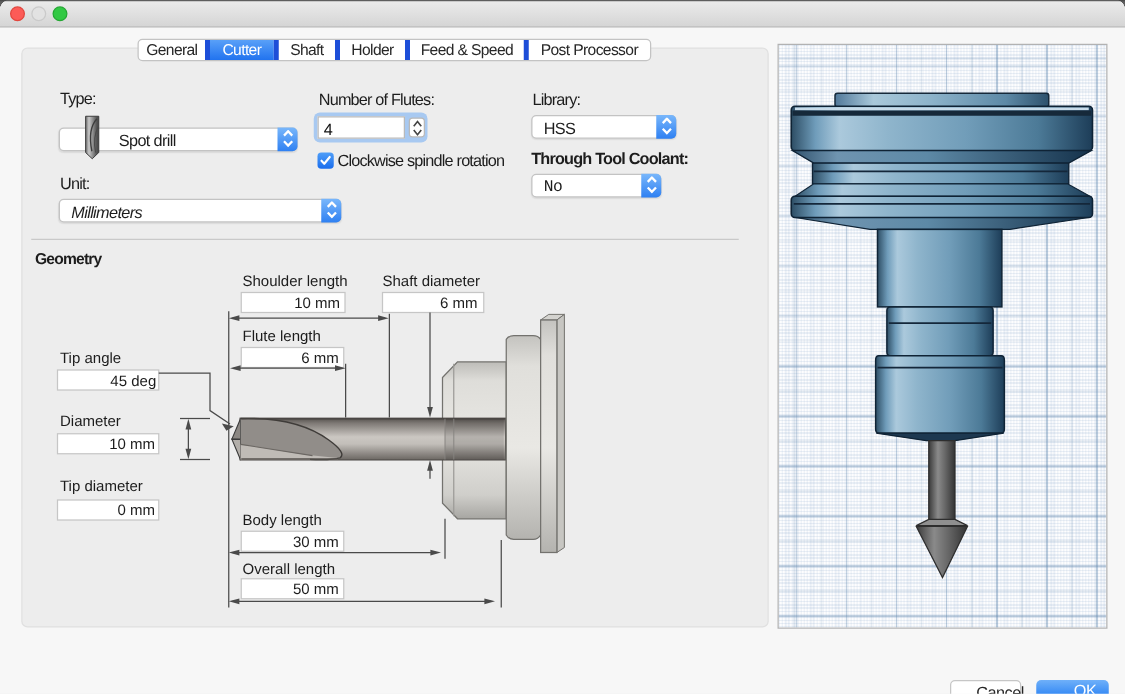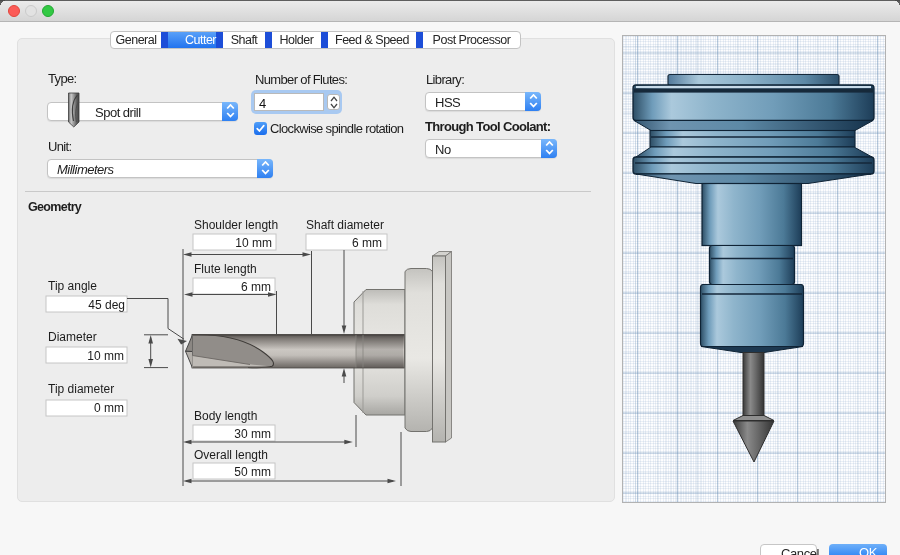--- a/index.html
+++ b/index.html
@@ -13,23 +13,23 @@
   .light { position:absolute; top:4px; width:12px; height:12px; border-radius:50%; }
   #title { position:absolute; top:3px; left:0; width:100%; text-align:center;
     font-size:13px; color:#4a4a4a; letter-spacing:-0.4px; }
   
   #tabbox { left:17px; top:38px; width:598px; height:464px; background:#ededed;
     border:1px solid #e0e0e0; border-radius:5px; }
   
   #tabs { left:110px; top:31px; width:411px; height:18px; background:#fff;
     border:1px solid #c3c3c3; border-radius:4px; display:flex; overflow:hidden; }
   .seg { height:100%; font-size:12.5px; color:#272727; text-align:center; line-height:16px; letter-spacing:-0.5px;
-    border-right:7px solid #1d4ed8; }
+    border-right:4px solid #1d4ed8; }
   .seg:last-child { border-right:none; }
-  .seg.active { background:linear-gradient(#59a0f8,#2173ef); color:#fff;text-align:right; }
+  .seg.active { background:linear-gradient(#59a0f8,#2173ef); color:#fff; }
   .lbl { position:absolute; font-size:13px; color:#1d1d1d; white-space:nowrap; letter-spacing:-0.65px; }
   
   .popup { position:absolute; background:#fff; border:1px solid #c3c3c3; border-radius:4px;
     box-shadow:0 1px 1px rgba(0,0,0,.08); }
   .popup .cap { position:absolute; right:-1px; top:-1px; bottom:-1px; width:16px;
     background:linear-gradient(#79b7fb,#2e80f2); border-radius:0 4px 4px 0; }
   .popup .txt { position:absolute; left:9px; top:2px; font-size:13px; color:#1d1d1d; letter-spacing:-0.5px; }
   .chev { position:absolute; left:3.5px; width:9px; height:6px; }
   
   #ring { left:250.5px; top:90px; width:91px; height:24px; background:#a8c9f1; border-radius:5px; }
@@ -109,21 +109,21 @@
     <div class="txt">HSS</div>
     <div class="cap">
       <svg class="chev" style="top:2px" viewBox="0 0 9 6">
         <path d="M1.2 4.5 L4.5 1 L7.8 4.5" fill="none" stroke="#fff" stroke-width="1.8"></path>
       </svg>
       <svg class="chev" style="top:10px" viewBox="0 0 9 6">
         <path d="M1.2 1 L4.5 4.5 L7.8 1" fill="none" stroke="#fff" stroke-width="1.8"></path>
       </svg>
     </div>
   </div>
-  <div class="popup" style="left:425px; top:139px; width:132px; height:19px;">
+  <div class="popup" style="left:425px; top:139px; width:104px; height:19px;font-family:Liberation Mono, monospace;">
     <div class="txt">No</div>
     <div class="cap">
       <svg class="chev" style="top:2px" viewBox="0 0 9 6">
         <path d="M1.2 4.5 L4.5 1 L7.8 4.5" fill="none" stroke="#fff" stroke-width="1.8"></path>
       </svg>
       <svg class="chev" style="top:10px" viewBox="0 0 9 6">
         <path d="M1.2 1 L4.5 4.5 L7.8 1" fill="none" stroke="#fff" stroke-width="1.8"></path>
       </svg>
     </div>
   </div>

